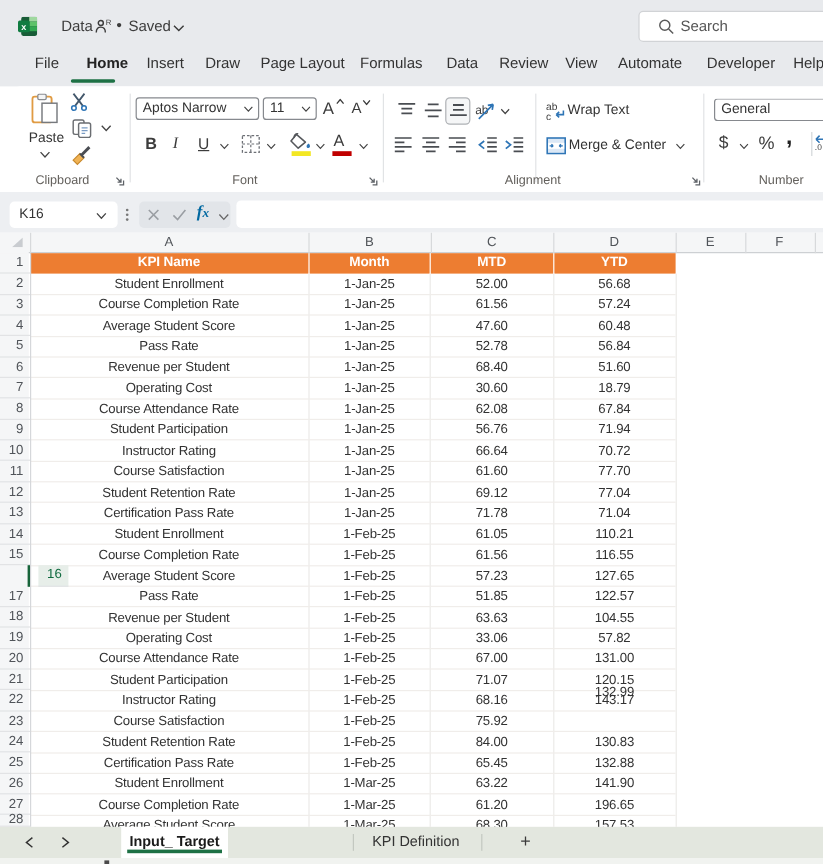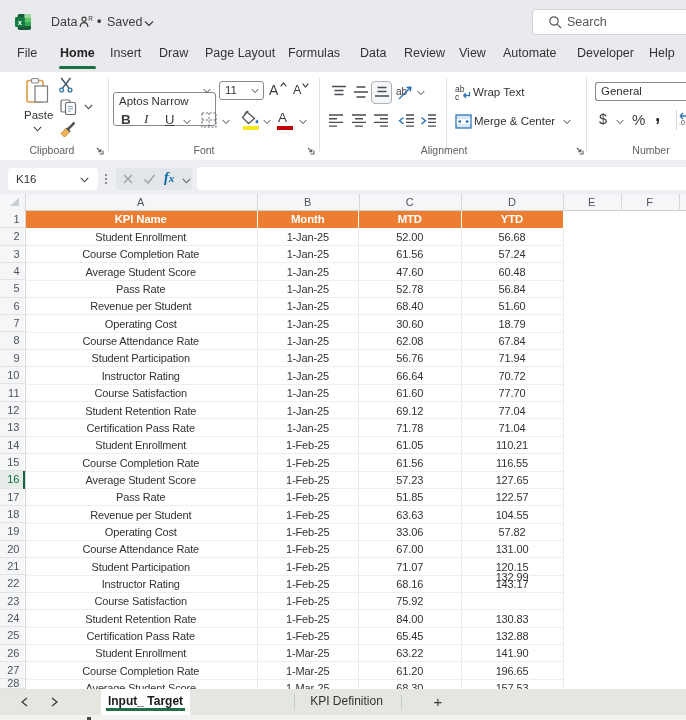--- a/index.html
+++ b/index.html
@@ -5,21 +5,21 @@
 #app { position:relative; width:686px; height:720px; background:#fff; overflow:hidden;
   font-family:"Liberation Sans",sans-serif; }
 .abs { position:absolute; }
 
 #titlebar { position:absolute; left:0; top:0; width:686px; height:72px; background:#e8eaed; }
 #ribboncard { position:absolute; left:8px; top:72px; width:678px; height:88px; background:#fff;
   border-radius:8px 0 0 8px; }
 .ttxt { position:absolute; font-size:12.5px; color:#3c3c3c; }
 #searchbox { position:absolute; left:532px; top:9px; width:160px; height:26px; background:#fff;
   border:1px solid #d1d3d6; border-radius:4px; }
-.tab { position:absolute; top:46px; font-size:12.5px; color:#333; }
+.tab { position:absolute; top:46px; font-size:12.5px; color:#333;margin-left:12px; }
 .tab.home { font-weight:bold; color:#232323; }
 #homeline { position:absolute; left:59px; top:66px; width:37px; height:2.5px; background:#1e7145; border-radius:2px; }
 
 .gsep { position:absolute; top:78px; width:1px; height:74px; background:#e1e3e5; }
 .glabel { position:absolute; top:144px; font-size:10.5px; color:#63605c; width:80px; text-align:center; }
 .launcher { position:absolute; width:9px; height:9px; }
 .icn { position:absolute; }
 .combo { position:absolute; border:1px solid #86898e; border-radius:3px; background:#fff;
   font-size:11.5px; color:#333; line-height:17px; padding-left:5px; }
 .chev { position:absolute; width:8px; height:8px; }
@@ -31,21 +31,21 @@
 #fxgroup { position:absolute; left:116px; top:168px; width:76px; height:22px; background:#e2e5e9; border-radius:4px; }
 #fxinput { position:absolute; left:197px; top:166.5px; width:489px; height:23px; background:#fff; border-radius:4px 0 0 4px; }
 
 #grid { position:absolute; left:0; top:194px; width:686px; height:495px; background:#fff; }
 #colheads { position:absolute; left:0; top:0; width:686px; height:17px; background:#f5f6f7; border-bottom:1px solid #cdd0d3; }
 .ch { position:absolute; top:0; height:16px; font-size:11px; color:#505459; text-align:center; line-height:17px; }
 .chb { position:absolute; top:0px; width:1px; height:16.5px; background:#d7d9db; }
 #rowheads { position:absolute; left:0; top:0px; width:24px; height:495px; background:#f5f6f7; }
 .rh { position:absolute; left:0; width:24.5px; padding-right:5px; text-align:right; font-size:11px; color:#505459;
   border-bottom:1px solid #e2e3e5; line-height:17.3px; }
-.rh.sel { color:#0f6a3f; background:#e7eee9; font-weight:normal; }
+.rh.sel { color:#0f6a3f; background:#e7eee9; font-weight:normal;margin-left:32px; }
 .rhbar { position:absolute; left:22.5px; width:2.5px; background:#17643a; }
 .rhline { position:absolute; left:24.5px; top:0; width:1px; height:495px; background:#d5d7da; }
 .corner { position:absolute; left:0; top:194px; width:24px; height:17px; background:#f5f6f7; }
 .cell { position:absolute; font-size:11px; color:#323232; text-align:center;
   display:flex; align-items:center; justify-content:center; letter-spacing:-0.15px; }
 .hline { position:absolute; left:25px; width:537.5px; height:0.8px; background:#f0edea; }
 .vline { position:absolute; top:228.2px; width:1px; height:460.8px; background:#eceae8; }
 .ohead { position:absolute; top:211px; height:17.3px; background:#ed7d31; color:#fff;
   font-weight:bold; font-size:11.3px; text-align:center; line-height:17.3px; letter-spacing:-0.1px; }
 
@@ -132,21 +132,21 @@
     <path d="M7.5 7 L11 10.5" stroke="#4a4d52" stroke-width="1.6"></path>
   </svg>
   <svg class="icn" style="left:84px;top:104px" width="9" height="6" viewBox="0 0 9 6">
     <path d="M0.8 0.8 L4.5 4.8 L8.2 0.8" fill="none" stroke="#444" stroke-width="1.1"></path>
   </svg>
   <svg class="launcher" style="left:95px;top:146px" width="9" height="9" viewBox="0 0 9 9">
     <path d="M8 4.5 V8 H4.5" fill="none" stroke="#5f6368" stroke-width="1.1"></path>
     <path d="M2 2 L5.8 5.8 M5.8 3 V5.8 H3" fill="none" stroke="#5f6368" stroke-width="1.1"></path>
   </svg>
 
-  <div class="combo" style="left:113px;top:92px;width:103px;height:34px">Aptos Narrow</div>
+  <div class="combo" style="left:113px;top:81px;width:103px;height:19px">Aptos Narrow</div>
   <svg class="chev" style="left:203px;top:87px" width="9" height="6" viewBox="0 0 9 6">
     <path d="M0.8 0.8 L4.5 4.8 L8.2 0.8" fill="none" stroke="#444" stroke-width="1.1"></path>
   </svg>
   <div class="combo" style="left:219px;top:81px;width:45px;height:19px">11</div>
   <svg class="chev" style="left:251px;top:87px" width="9" height="6" viewBox="0 0 9 6">
     <path d="M0.8 0.8 L4.5 4.8 L8.2 0.8" fill="none" stroke="#444" stroke-width="1.1"></path>
   </svg>
   <div class="abs" style="left:269px;top:82px;font-size:14px;color:#3c3c3c">A</div>
   <svg class="icn" style="left:280px;top:82px" width="7" height="5" viewBox="0 0 7 5">
     <path d="M0.7 4.3 L3.5 0.9 L6.3 4.3" fill="none" stroke="#3c3c3c" stroke-width="1.1"></path>

